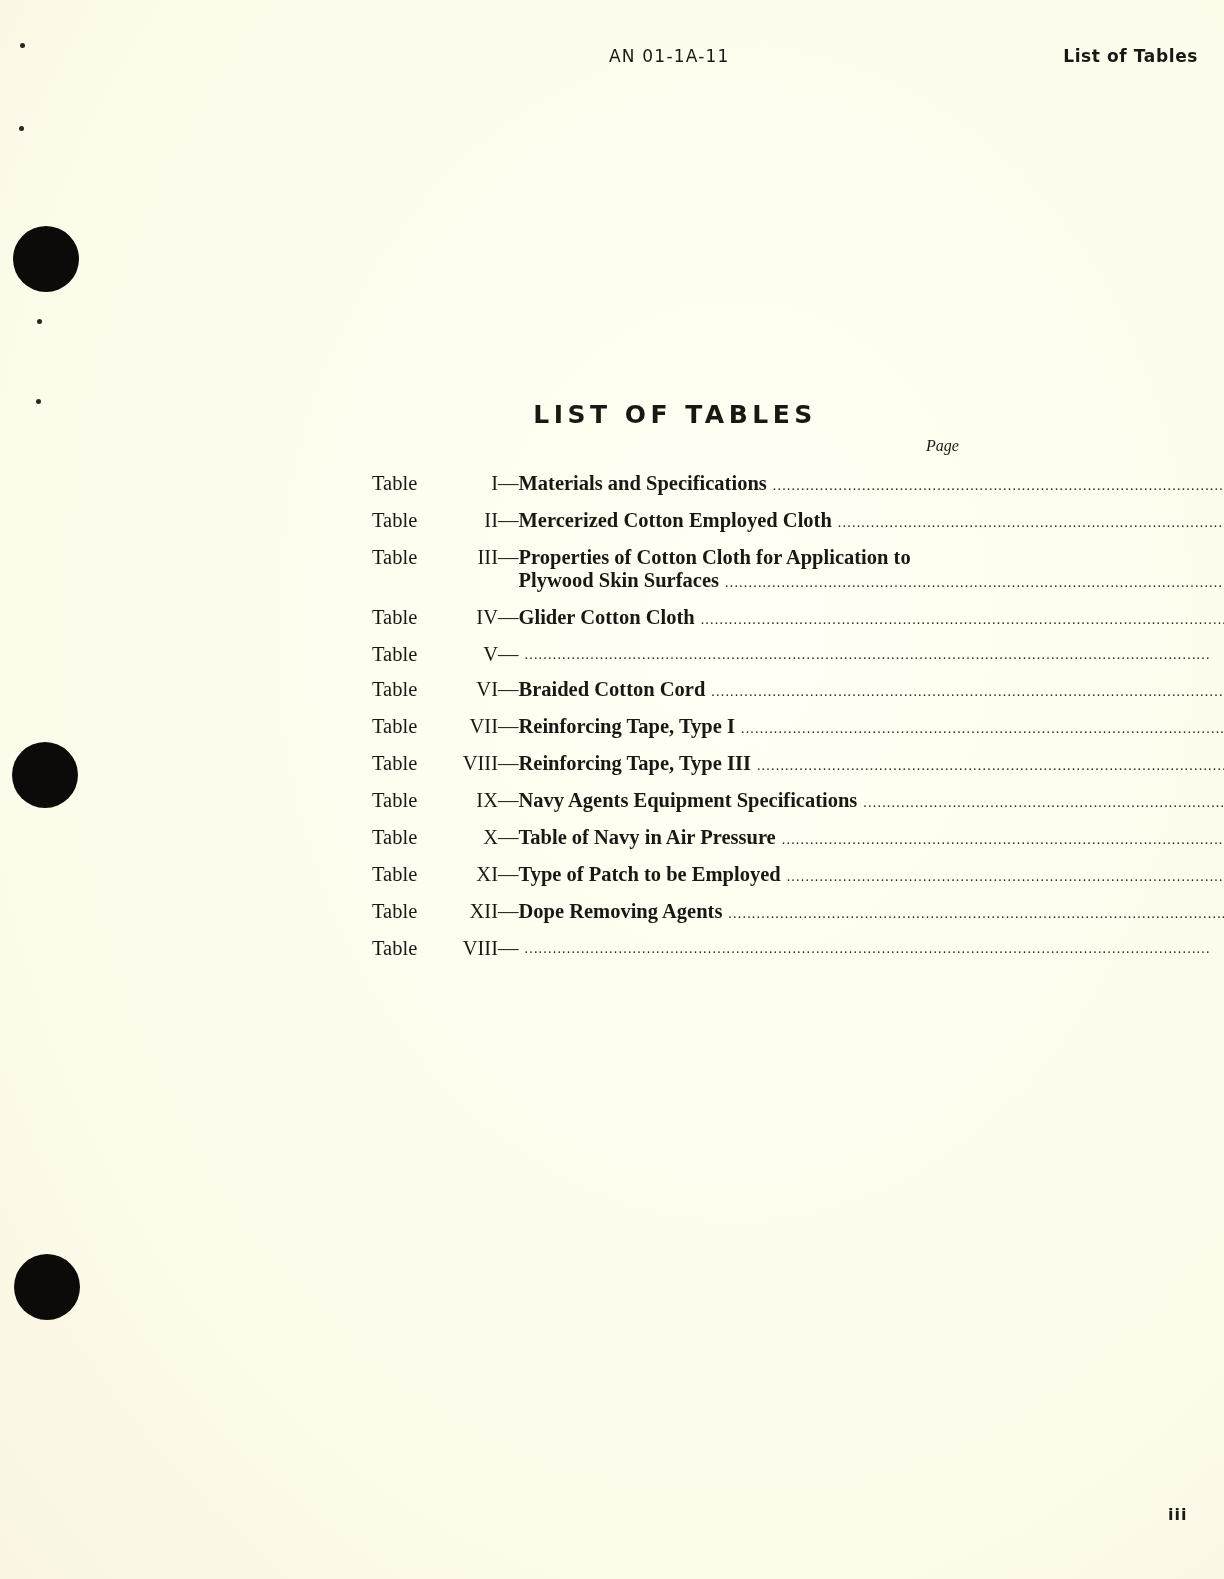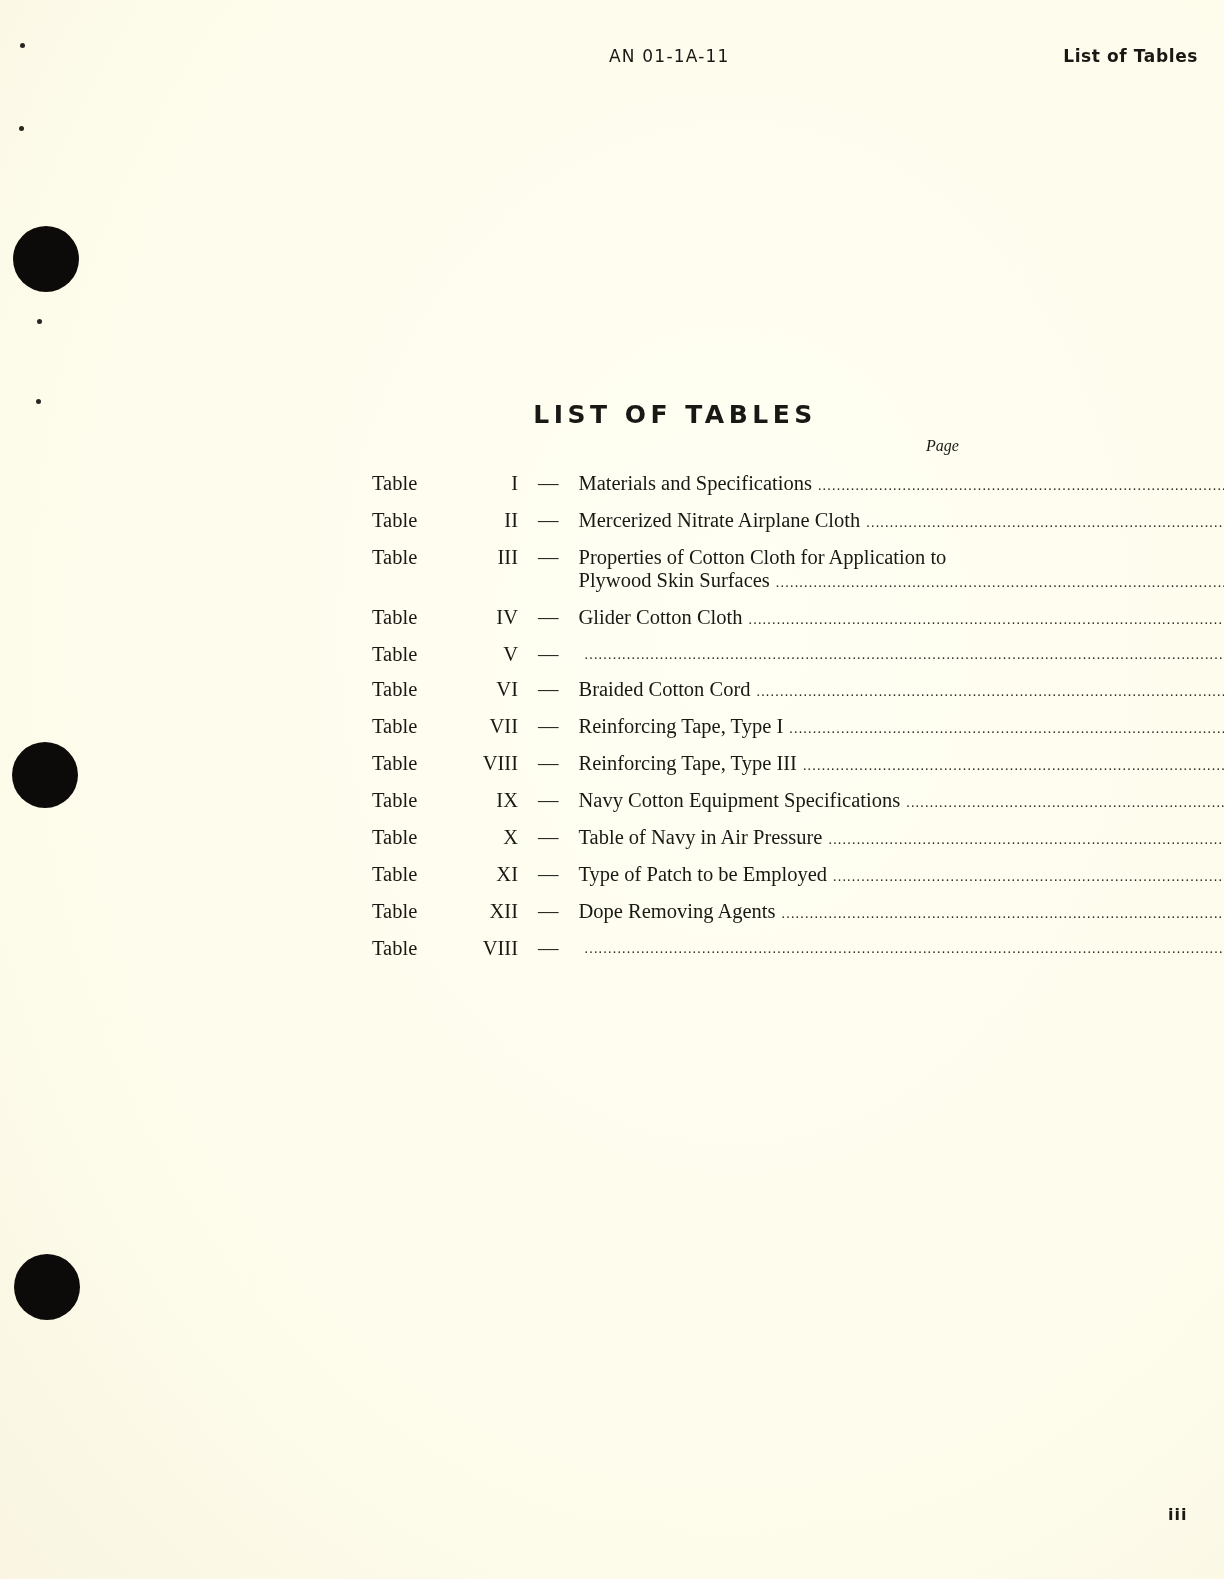--- a/index.html
+++ b/index.html
@@ -79,21 +79,20 @@
     top: 472px;
     left: 372px;
     width: 596px;
   }
   .entry {
     display: flex;
     align-items: flex-end;
     font-size: 20.5px;
     line-height: 23px;
     margin-bottom: 12px;
-    gap: 20px;
   }
   .entry .word {
     width: 64px;
     flex: none;
     align-self: flex-start;
   }
   .entry .num {
     width: 62px;
     flex: none;
     text-align: right;
@@ -107,20 +106,21 @@
     flex: 1;
     display: flex;
     flex-direction: column;
   }
   .entry .line {
     display: flex;
     align-items: baseline;
   }
   .entry .text {
     white-space: nowrap;
+    font-weight: bold;
   }
   .entry .leader {
     flex: 1;
     overflow: hidden;
     white-space: nowrap;
     margin: 0 2px 0 6px;
     font-size: 14px;
     letter-spacing: 1.2px;
     color: #2a2620;
   }
@@ -171,21 +171,21 @@
           <span class="leader"></span>
         </div>
       </div>
     </div>
     <div class="entry">
       <span class="word">Table</span>
       <span class="num">II</span>
       <span class="dash">—</span>
       <div class="body">
         <div class="line">
-          <span class="text">Mercerized Nitrate Airplane Cloth</span>
+          <span class="text">Mercerized Cotton Employed Cloth</span>
           <span class="leader"></span>
         </div>
       </div>
     </div>
     <div class="entry">
       <span class="word">Table</span>
       <span class="num">III</span>
       <span class="dash">—</span>
       <div class="body">
         <div class="line">
@@ -251,21 +251,21 @@
           <span class="leader"></span>
         </div>
       </div>
     </div>
     <div class="entry">
       <span class="word">Table</span>
       <span class="num">IX</span>
       <span class="dash">—</span>
       <div class="body">
         <div class="line">
-          <span class="text">Navy Cotton Equipment Specifications</span>
+          <span class="text">Navy Agents Equipment Specifications</span>
           <span class="leader"></span>
         </div>
       </div>
     </div>
     <div class="entry">
       <span class="word">Table</span>
       <span class="num">X</span>
       <span class="dash">—</span>
       <div class="body">
         <div class="line">

